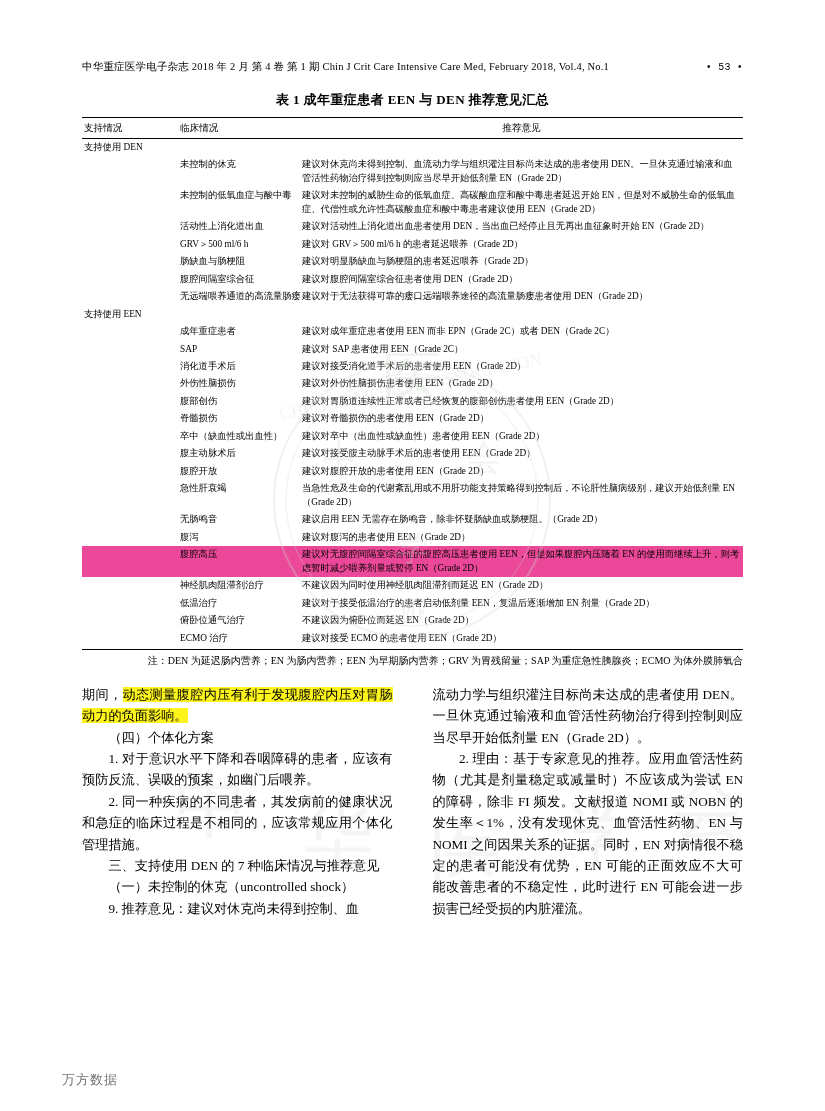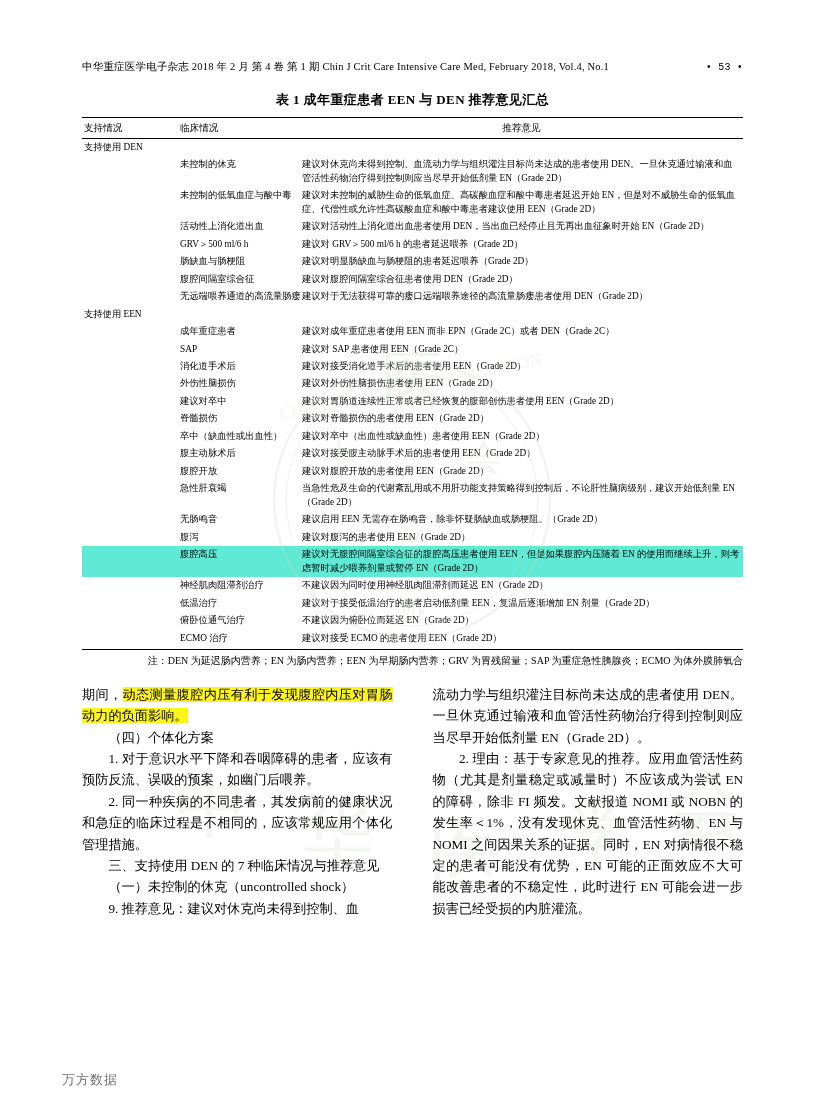--- a/index.html
+++ b/index.html
@@ -62,21 +62,21 @@
   table.tbl thead th.c1 { width: 92px; padding-left: 2px;}
   table.tbl thead th.c2 { width: 118px; }
   table.tbl thead th.c3 { text-align: center; }
   table.tbl tbody td {
     padding: 2.0px 3px 2.0px 2px;
     vertical-align: top;
   }
   table.tbl tbody td.c1 { white-space: nowrap; }
   table.tbl tbody td.c2 { white-space: nowrap; }
   tr.section td { padding-top: 3.5px; }
-  tr.hl td { background: #5eead4; }
+  tr.hl td { background: #ec4899; }
   .tbl-bottom {
     border-top: 1.1px solid #000;
     margin-top: 2px;
   }
   .note {
     font-size: 10px;
     padding: 4px 0 0 0;
     text-align: right;
     text-indent: 26px;
     line-height: 1.4;
@@ -225,21 +225,21 @@
           <td class="c2">消化道手术后</td>
           <td class="c3">建议对接受消化道手术后的患者使用 EEN（Grade 2D）</td>
         </tr>
         <tr>
           <td class="c1"></td>
           <td class="c2">外伤性脑损伤</td>
           <td class="c3">建议对外伤性脑损伤患者使用 EEN（Grade 2D）</td>
         </tr>
         <tr>
           <td class="c1"></td>
-          <td class="c2">建议对卒中</td>
+          <td class="c2">腹部创伤</td>
           <td class="c3">建议对胃肠道连续性正常或者已经恢复的腹部创伤患者使用 EEN（Grade 2D）</td>
         </tr>
         <tr>
           <td class="c1"></td>
           <td class="c2">脊髓损伤</td>
           <td class="c3">建议对脊髓损伤的患者使用 EEN（Grade 2D）</td>
         </tr>
         <tr>
           <td class="c1"></td>
           <td class="c2">卒中（缺血性或出血性）</td>

